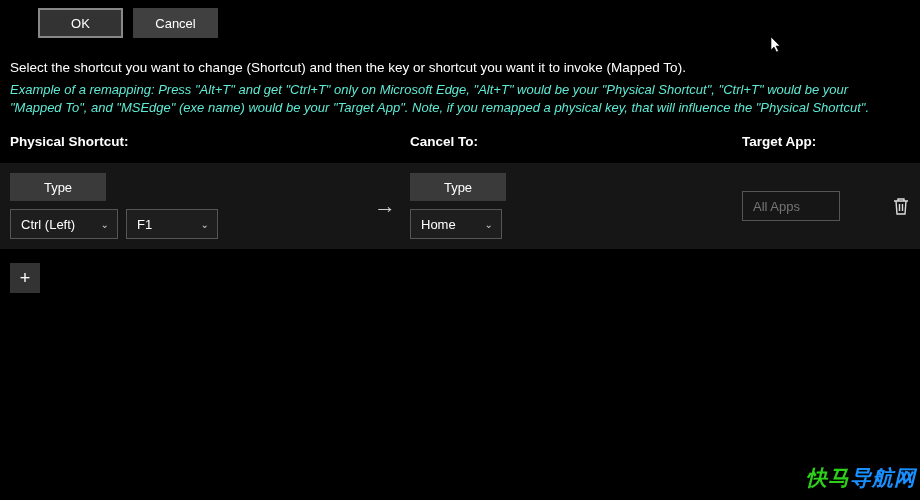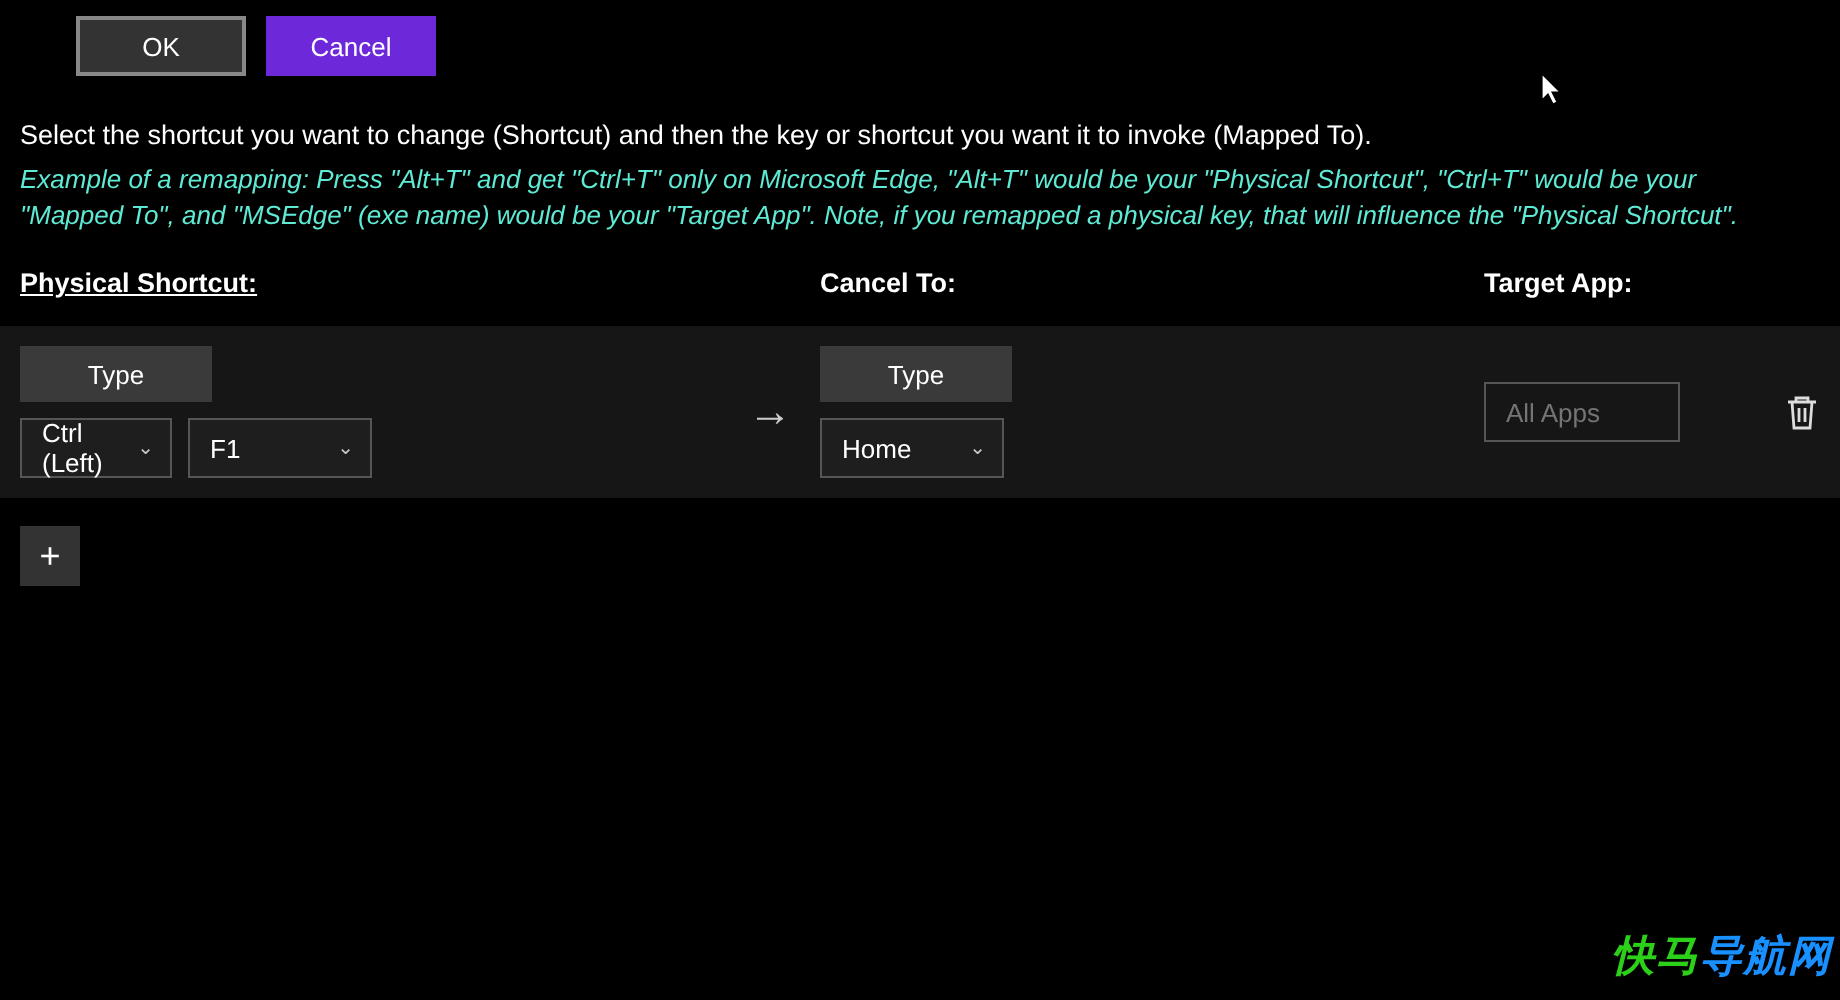--- a/index.html
+++ b/index.html
@@ -23,21 +23,21 @@
     font-weight: 400;
     flex: 1;
     color: #fff;
   }
   .header-buttons {
     display: flex;
     gap: 10px;
     margin-top: -4px;
   }
   .btn {
-    background: #6d28d9;
+    background: #404040;
     color: #fff;
     border: none;
     height: 30px;
     min-width: 85px;
     font-size: 13px;
     display: flex;
     align-items: center;
     justify-content: center;
     cursor: pointer;
   }
@@ -58,21 +58,21 @@
     font-size: 13px;
     line-height: 1.35;
     max-width: 900px;
   }
   .columns-header {
     display: flex;
     padding: 18px 10px 0 10px;
     font-weight: 600;
     font-size: 13.5px;
   }
-  .col-physical { width: 400px; text-decoration: underline; }
+  .col-physical { width: 400px; }
   .col-mapped { width: 332px; }
   .col-target { flex: 1; }
   .row-strip {
     margin-top: 14px;
     background: #161616;
     height: 86px;
     display: flex;
     align-items: center;
     padding: 4px 10px;
     position: relative;
@@ -94,21 +94,21 @@
   }
   .selects-row {
     display: flex;
     gap: 8px;
   }
   .select {
     background: #1e1e1e;
     border: 1px solid #555;
     color: #fff;
     height: 30px;
-    width: 76px;
+    width: 108px;
     display: flex;
     align-items: center;
     justify-content: space-between;
     padding: 0 8px 0 10px;
     font-size: 13px;
     cursor: pointer;
   }
   .select.wide { width: 92px; }
   .chev {
     font-size: 10px;

